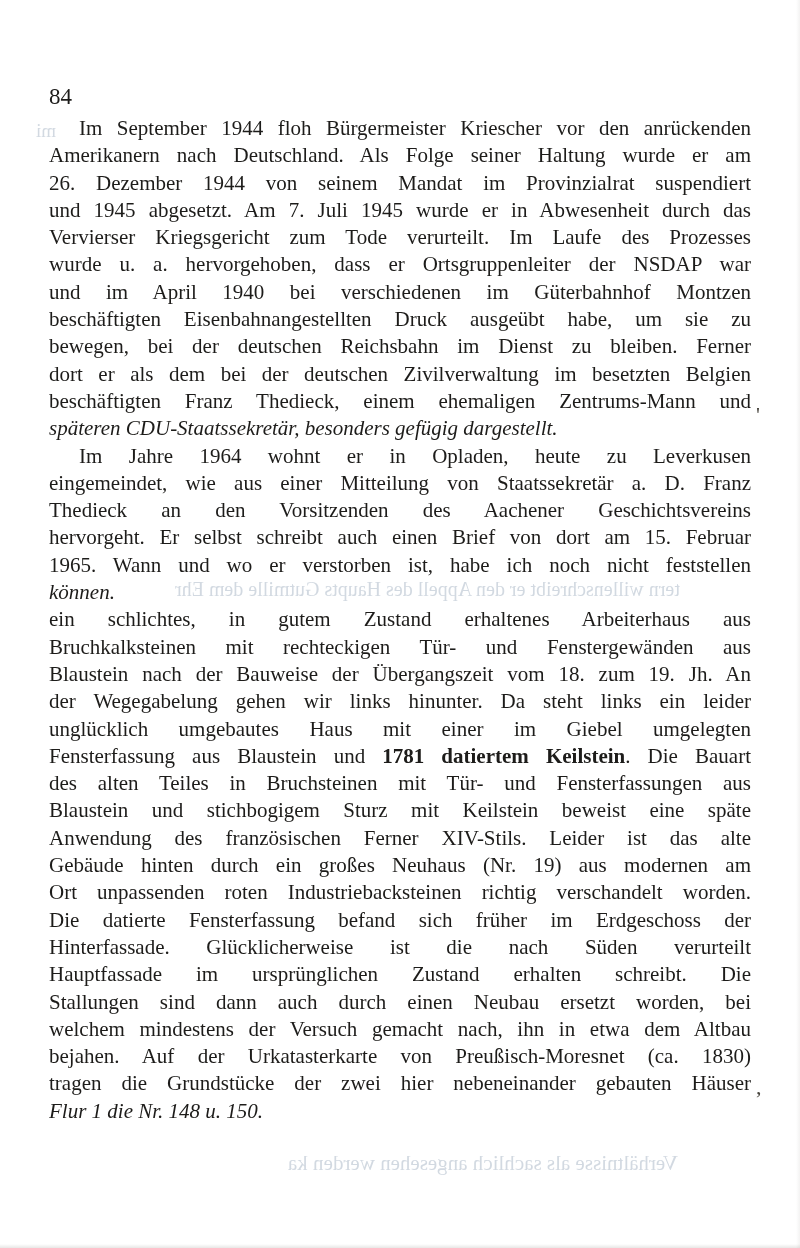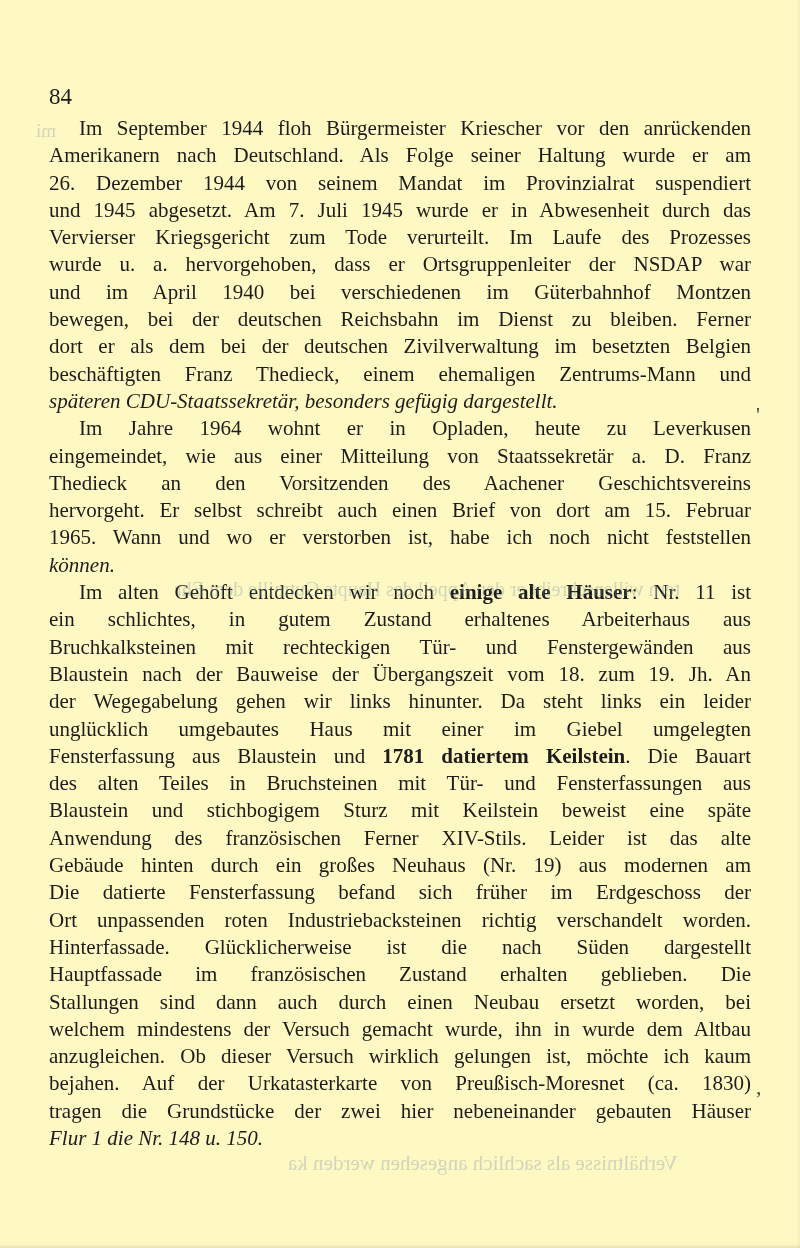--- a/index.html
+++ b/index.html
@@ -1,20 +1,20 @@
 <!DOCTYPE html>
 <html><head>
 <meta charset="utf-8">
 <style>
   html, body { margin: 0; padding: 0; background: #e8e5df; }
   .page {
     position: relative;
     width: 800px;
     height: 1248px;
-    background: #fef9c3;
+    background: #ffffff;
     overflow: hidden;
     font-family: "Liberation Serif", serif;
   }
   .page-number {
     position: absolute;
     left: 49px;
     top: 84px;
     font-size: 23px;
     color: #1d1c1a;
   }
@@ -70,52 +70,51 @@
   <div class="page-number">84</div>
   <div class="text-block" id="text-block">
       <div>
         <div class="ln first">Im September 1944 floh Bürgermeister Kriescher vor den anrückenden</div>
         <div class="ln">Amerikanern nach Deutschland. Als Folge seiner Haltung wurde er am</div>
         <div class="ln">26. Dezember 1944 von seinem Mandat im Provinzialrat suspendiert</div>
         <div class="ln">und 1945 abgesetzt. Am 7. Juli 1945 wurde er in Abwesenheit durch das</div>
         <div class="ln">Vervierser Kriegsgericht zum Tode verurteilt. Im Laufe des Prozesses</div>
         <div class="ln">wurde u. a. hervorgehoben, dass er Ortsgruppenleiter der NSDAP war</div>
         <div class="ln">und im April 1940 bei verschiedenen im Güterbahnhof Montzen</div>
+        <div class="ln">beschäftigten Eisenbahnangestellten Druck ausgeübt habe, um sie zu</div>
         <div class="ln">bewegen, bei der deutschen Reichsbahn im Dienst zu bleiben. Ferner</div>
         <div class="ln">dort er als dem bei der deutschen Zivilverwaltung im besetzten Belgien</div>
         <div class="ln">beschäftigten Franz Thedieck, einem ehemaligen Zentrums-Mann und</div>
         <div class="ln final">späteren CDU-Staatssekretär, besonders gefügig dargestellt.</div>
       </div>
       <div>
         <div class="ln first">Im Jahre 1964 wohnt er in Opladen, heute zu Leverkusen</div>
         <div class="ln">eingemeindet, wie aus einer Mitteilung von Staatssekretär a. D. Franz</div>
         <div class="ln">Thedieck an den Vorsitzenden des Aachener Geschichtsvereins</div>
         <div class="ln">hervorgeht. Er selbst schreibt auch einen Brief von dort am 15. Februar</div>
         <div class="ln">1965. Wann und wo er verstorben ist, habe ich noch nicht feststellen</div>
         <div class="ln final">können.</div>
       </div>
       <div>
-        <div class="ln first">Im alten Gehöft entdecken wir noch <b>einige alte Häuser</b>: Nr. 11 ist</div>
         <div class="ln">ein schlichtes, in gutem Zustand erhaltenes Arbeiterhaus aus</div>
         <div class="ln">Bruchkalksteinen mit rechteckigen Tür- und Fenstergewänden aus</div>
         <div class="ln">Blaustein nach der Bauweise der Übergangszeit vom 18. zum 19. Jh. An</div>
         <div class="ln">der Wegegabelung gehen wir links hinunter. Da steht links ein leider</div>
         <div class="ln">unglücklich umgebautes Haus mit einer im Giebel umgelegten</div>
         <div class="ln">Fensterfassung aus Blaustein und <b>1781 datiertem Keilstein</b>. Die Bauart</div>
         <div class="ln">des alten Teiles in Bruchsteinen mit Tür- und Fensterfassungen aus</div>
         <div class="ln">Blaustein und stichbogigem Sturz mit Keilstein beweist eine späte</div>
         <div class="ln">Anwendung des französischen Ferner XIV-Stils. Leider ist das alte</div>
         <div class="ln">Gebäude hinten durch ein großes Neuhaus (Nr. 19) aus modernen am</div>
+        <div class="ln">Ort unpassenden roten Industriebacksteinen richtig verschandelt worden.</div>
         <div class="ln">Die datierte Fensterfassung befand sich früher im Erdgeschoss der</div>
-        <div class="ln">Ort unpassenden roten Industriebacksteinen richtig verschandelt worden.</div>
-        <div class="ln">Hinterfassade. Glücklicherweise ist die nach Süden dargestellt</div>
-        <div class="ln">Hauptfassade im französischen Zustand erhalten geblieben. Die</div>
+        <div class="ln">Hinterfassade. Glücklicherweise ist die nach Süden verurteilt</div>
+        <div class="ln">Hauptfassade im ursprünglichen Zustand erhalten schreibt. Die</div>
         <div class="ln">Stallungen sind dann auch durch einen Neubau ersetzt worden, bei</div>
-        <div class="ln">welchem mindestens der Versuch gemacht wurde, ihn in wurde dem Altbau</div>
-        <div class="ln">anzugleichen. Ob dieser Versuch wirklich gelungen ist, möchte ich kaum</div>
+        <div class="ln">welchem mindestens der Versuch gemacht nach, ihn in etwa dem Altbau</div>
         <div class="ln">bejahen. Auf der Urkatasterkarte von Preußisch-Moresnet (ca. 1830)</div>
         <div class="ln">tragen die Grundstücke der zwei hier nebeneinander gebauten Häuser</div>
         <div class="ln final">Flur 1 die Nr. 148 u. 150.</div>
       </div>
     </div>
   <div id="bleed-layer">
       <div class="bleed" style="left: 36px; top: 120px; font-size: 19px;">mi</div>
       <div class="bleed" style="left: 175px; top: 578px; font-size: 20px;">tern willenschreibt er den Appell des Haupts Gutmille dem Ehr</div>
       <div class="bleed" style="left: 288px; top: 1151px; font-size: 21px;">Verhältnisse als sachlich angesehen werden ka</div>
     </div>

